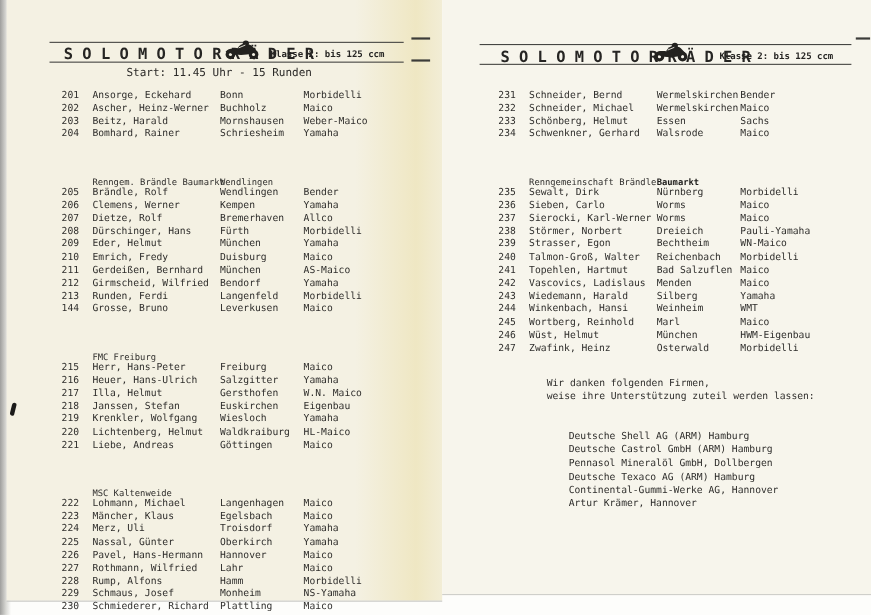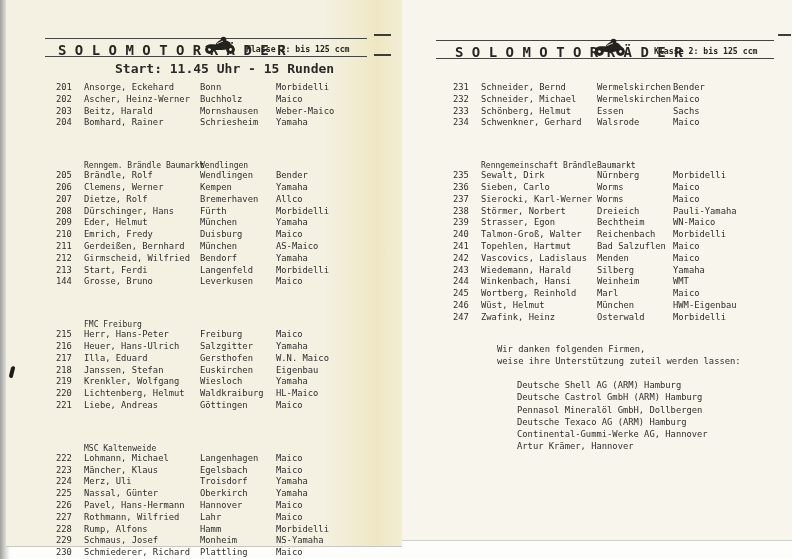--- a/index.html
+++ b/index.html
@@ -21,28 +21,28 @@
   }
   .page-right {
     left:402px; width:390px; height:540px;
     background:#f7f5ec;
     border-bottom:1px solid #cfcfca;
   }
   .rule { position:absolute; height:1px; background:#454542; }
   .dash { position:absolute; height:2px; background:#3c3c39; }
   .hdr-title { position:absolute; font-size:14px; font-weight:bold; white-space:nowrap; color:#262523; }
   .hdr-class { position:absolute; font-size:8.2px; font-weight:bold; white-space:nowrap; color:#262523; }
-  .start-line { position:absolute; font-size:13px; font-weight:bold; white-space:nowrap; color:#2a2927; }
+  .start-line { position:absolute; font-size:10px; font-weight:normal; white-space:nowrap; color:#2a2927; }
   .moto { position:absolute; }
   .entries { position:absolute; font-size:8.8px; }
   .erow { display:grid; grid-template-columns:28px 116px 76px auto; height:11.8px; white-space:nowrap; }
   .crow { position:relative; height:9px; font-size:8px; white-space:nowrap;margin-top:32px; }
   .crow .club-name { position:absolute; left:28px; }
   .crow .club-city { position:absolute; left:144px; }
-  .bold { font-weight:normal; color:#1d1c1a; }
+  .bold { font-weight:bold; color:#1d1c1a; }
   .thanks { position:absolute; font-size:8.8px; }
   .thanks div { height:12.3px; white-space:nowrap; }
   .sponsors { position:absolute; font-size:8.8px; }
   .sponsors div { height:12.3px; white-space:nowrap; }
   .ink-mark {
     position:absolute; left:10px; top:366px; width:4px; height:12px;
     background:#1b1b19; border-radius:3px 2px 2px 3px; transform:rotate(14deg);
   }
 </style>
 </head>
@@ -143,21 +143,21 @@
           <span>AS-Maico</span>
         </div>
         <div class="erow">
           <span>212</span>
           <span>Girmscheid, Wilfried</span>
           <span>Bendorf</span>
           <span>Yamaha</span>
         </div>
         <div class="erow">
           <span>213</span>
-          <span>Start, Ferdi</span>
+          <span>Runden, Ferdi</span>
           <span>Langenfeld</span>
           <span>Morbidelli</span>
         </div>
         <div class="erow">
           <span>144</span>
           <span>Grosse, Bruno</span>
           <span>Leverkusen</span>
           <span>Maico</span>
         </div>
         <div class="crow">
@@ -171,21 +171,21 @@
           <span>Maico</span>
         </div>
         <div class="erow">
           <span>216</span>
           <span>Heuer, Hans-Ulrich</span>
           <span>Salzgitter</span>
           <span>Yamaha</span>
         </div>
         <div class="erow">
           <span>217</span>
-          <span>Illa, Eduard</span>
+          <span>Illa, Helmut</span>
           <span>Gersthofen</span>
           <span>W.N. Maico</span>
         </div>
         <div class="erow">
           <span>218</span>
           <span>Janssen, Stefan</span>
           <span>Euskirchen</span>
           <span>Eigenbau</span>
         </div>
         <div class="erow">
@@ -391,21 +391,21 @@
           <span>Osterwald</span>
           <span>Morbidelli</span>
         </div>
       </div>
 
     <div class="thanks" style="left:95px;top:344px;">
         <div>Wir danken folgenden Firmen,</div>
         <div>weise ihre Unterstützung zuteil werden lassen:</div>
       </div>
 
-    <div class="sponsors" style="left:115px;top:380px;">
+    <div class="sponsors" style="left:115px;top:392px;">
         <div>Deutsche Shell AG (ARM) Hamburg</div>
         <div>Deutsche Castrol GmbH (ARM) Hamburg</div>
         <div>Pennasol Mineralöl GmbH, Dollbergen</div>
         <div>Deutsche Texaco AG (ARM) Hamburg</div>
         <div>Continental-Gummi-Werke AG, Hannover</div>
         <div>Artur Krämer, Hannover</div>
       </div>
   </div>
 
   <div class="ink-mark"></div>

